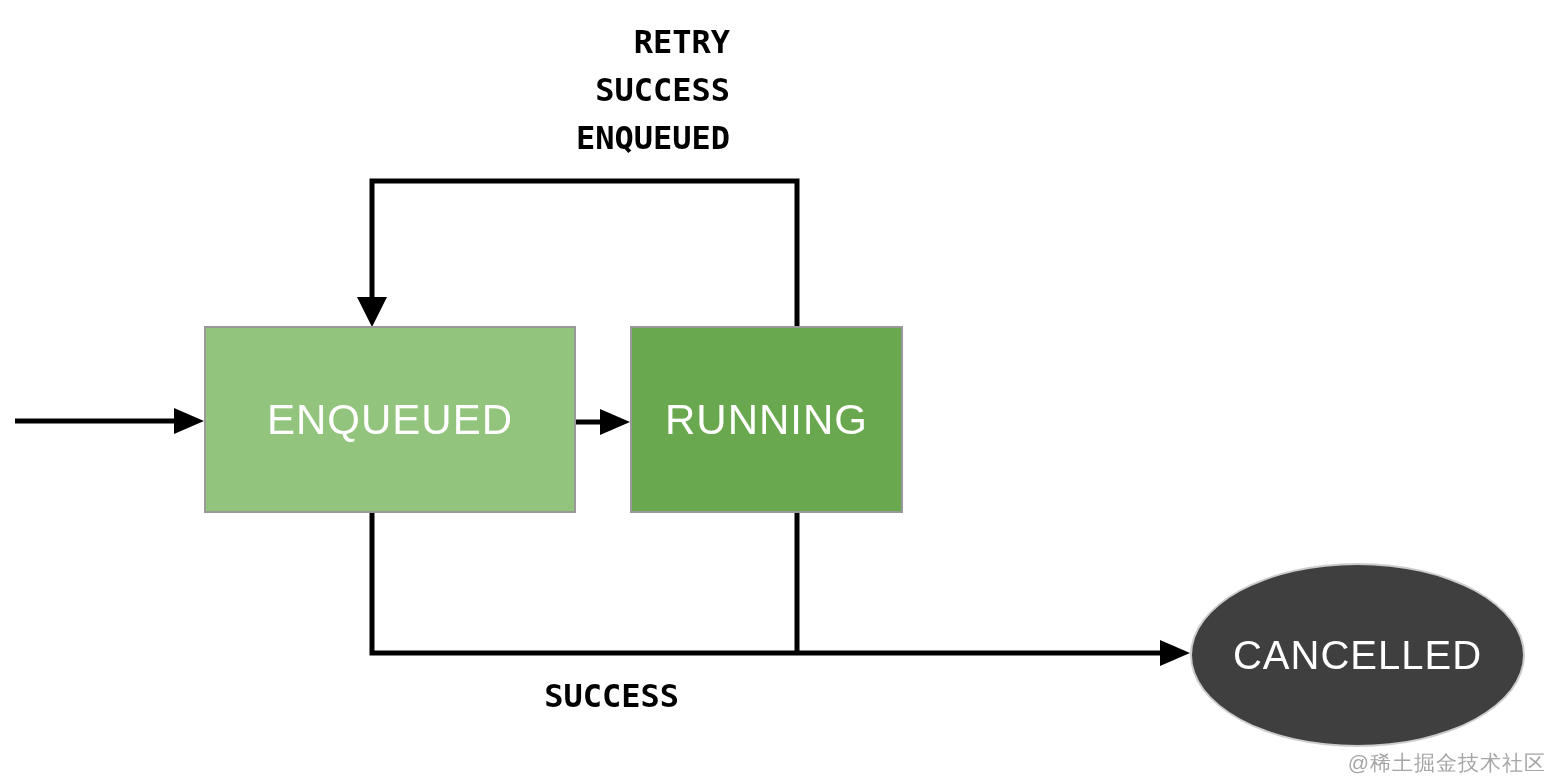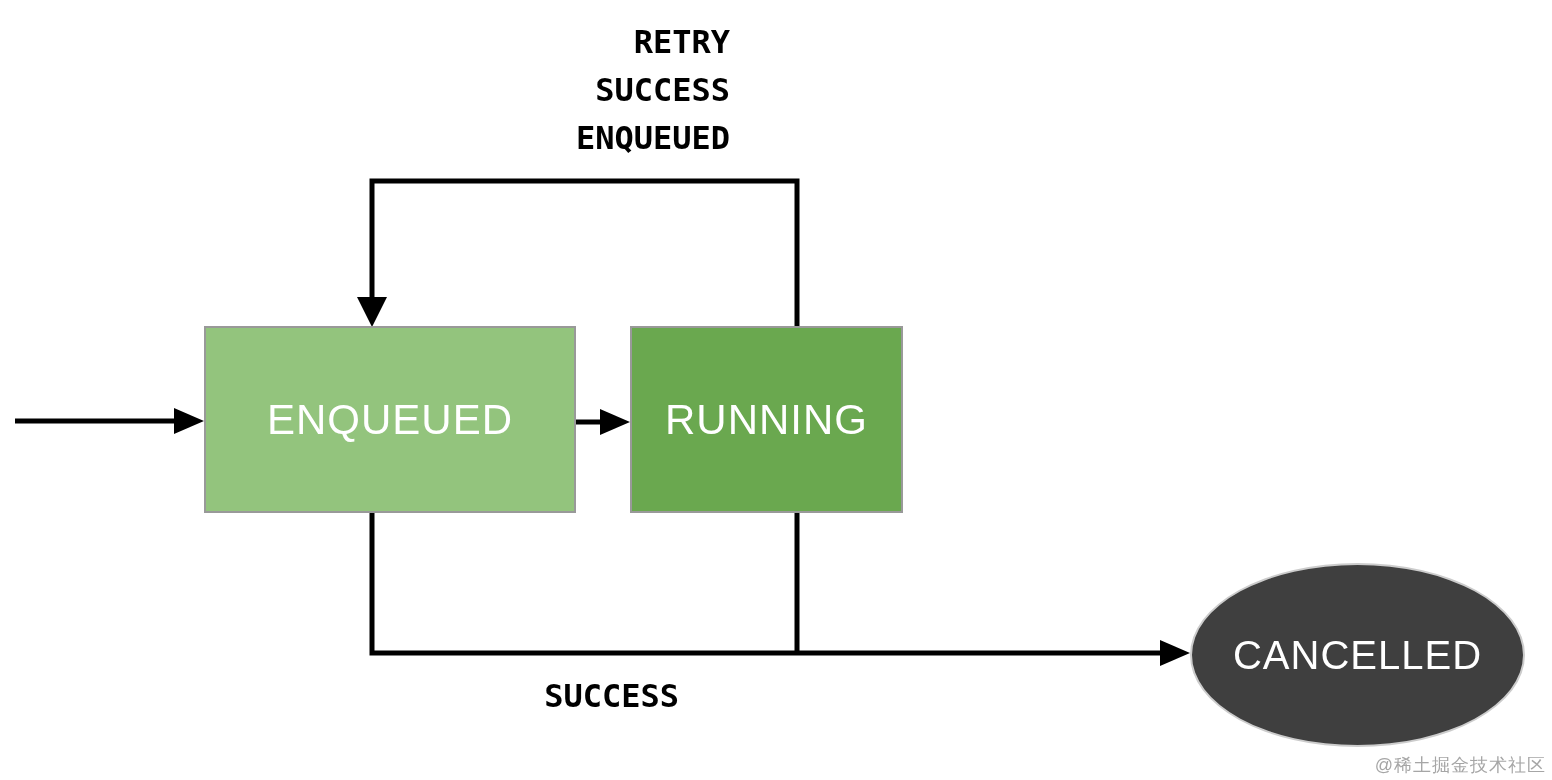--- a/index.html
+++ b/index.html
@@ -86,21 +86,21 @@
     left: 479px;
     top: 678px;
     width: 200px;
     line-height: 36px;
   }
   .watermark {
     position: absolute;
     right: 6px;
     bottom: 3px;
     color: var(--watermark-text, #a6a6a6);
-    font-size: 18px;
+    font-size: 21px;
     letter-spacing: 1px;
   }
 </style>
 </head>
 <body>
 
 <div class="canvas">
 
   <svg class="edges" viewBox="0 0 1552 780" xmlns="http://www.w3.org/2000/svg">
 

